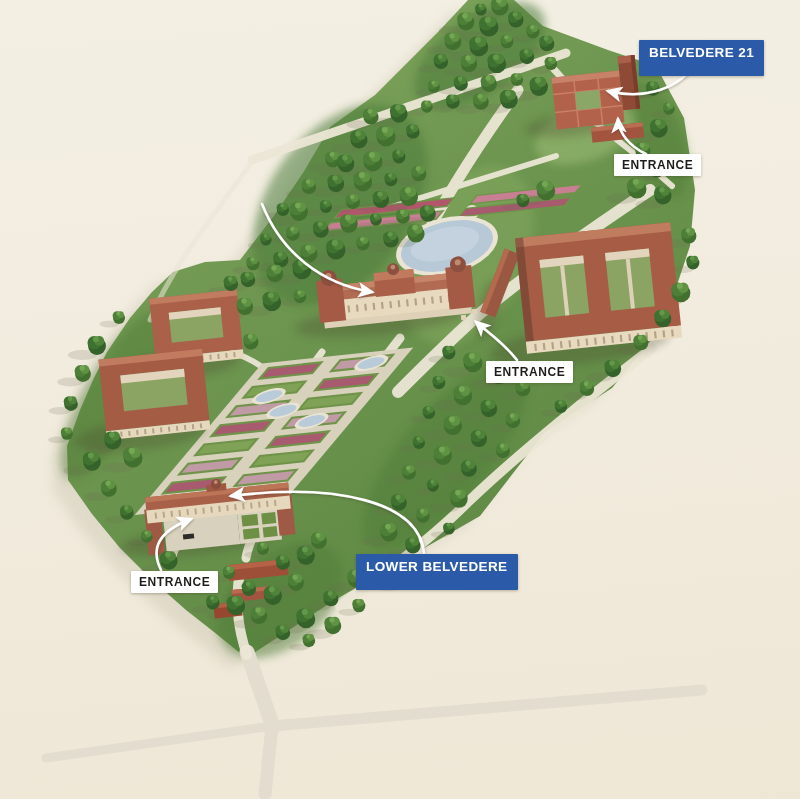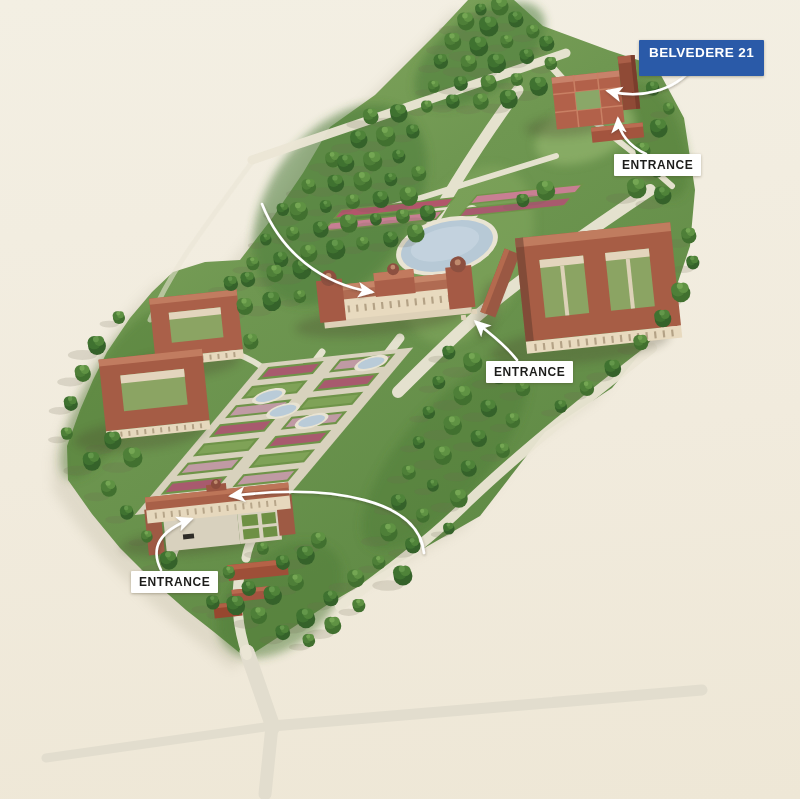--- a/index.html
+++ b/index.html
@@ -573,15 +573,16 @@
     <path d="M262,204 C281,252 321,284 372,292" marker-end="url(#ah)"></path>
     <path d="M517,360 C503,342 486,331 476,322" marker-end="url(#ah)"></path>
     <path d="M424,553 C419,501 335,483 231,496" marker-end="url(#ah)"></path>
     <path d="M161,570 C150,548 159,531 191,519" marker-end="url(#ah)"></path>
   </g>
 </svg>
 
 <div class="lbl blue" style="left:639px;top:40px">BELVEDERE 21</div>
 <div class="lbl white" style="left:614px;top:154px">ENTRANCE</div>
 <div class="lbl white" style="left:486px;top:361px">ENTRANCE</div>
+<div class="lbl blue" style="left:356px;top:554px">LOWER BELVEDERE</div>
 <div class="lbl white" style="left:131px;top:571px">ENTRANCE</div>
 
 </div>
 
 </body></html>

